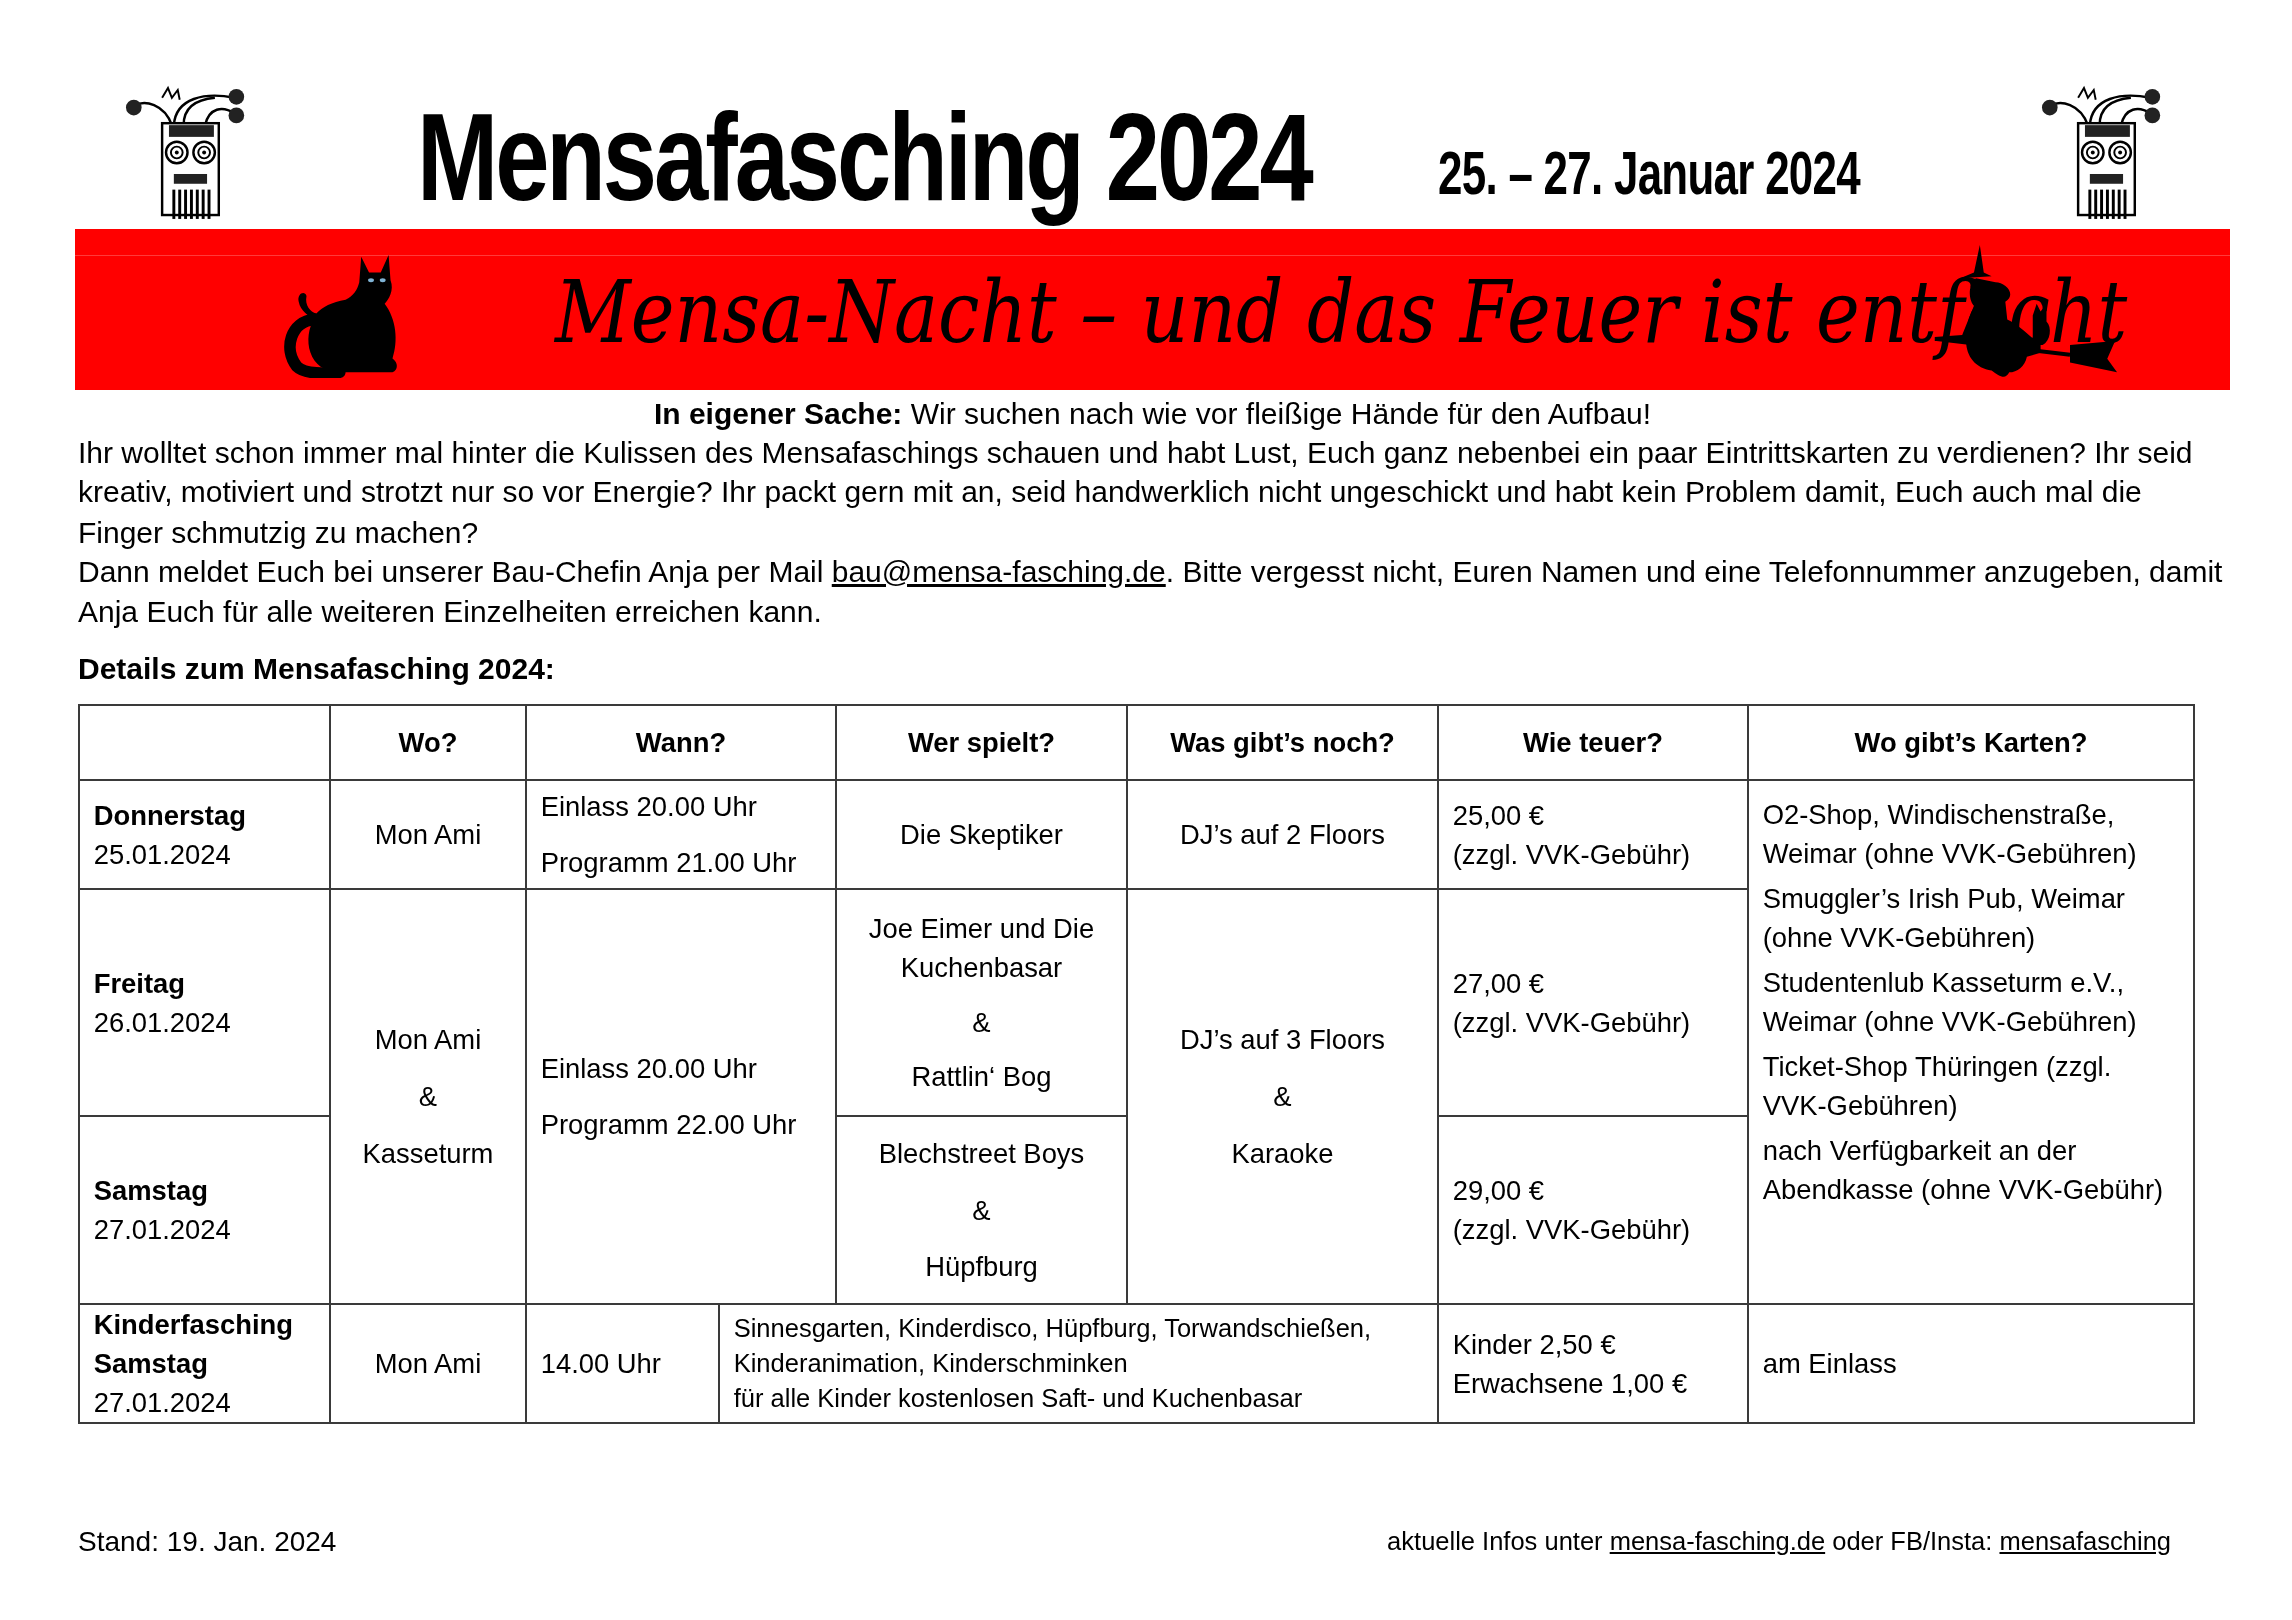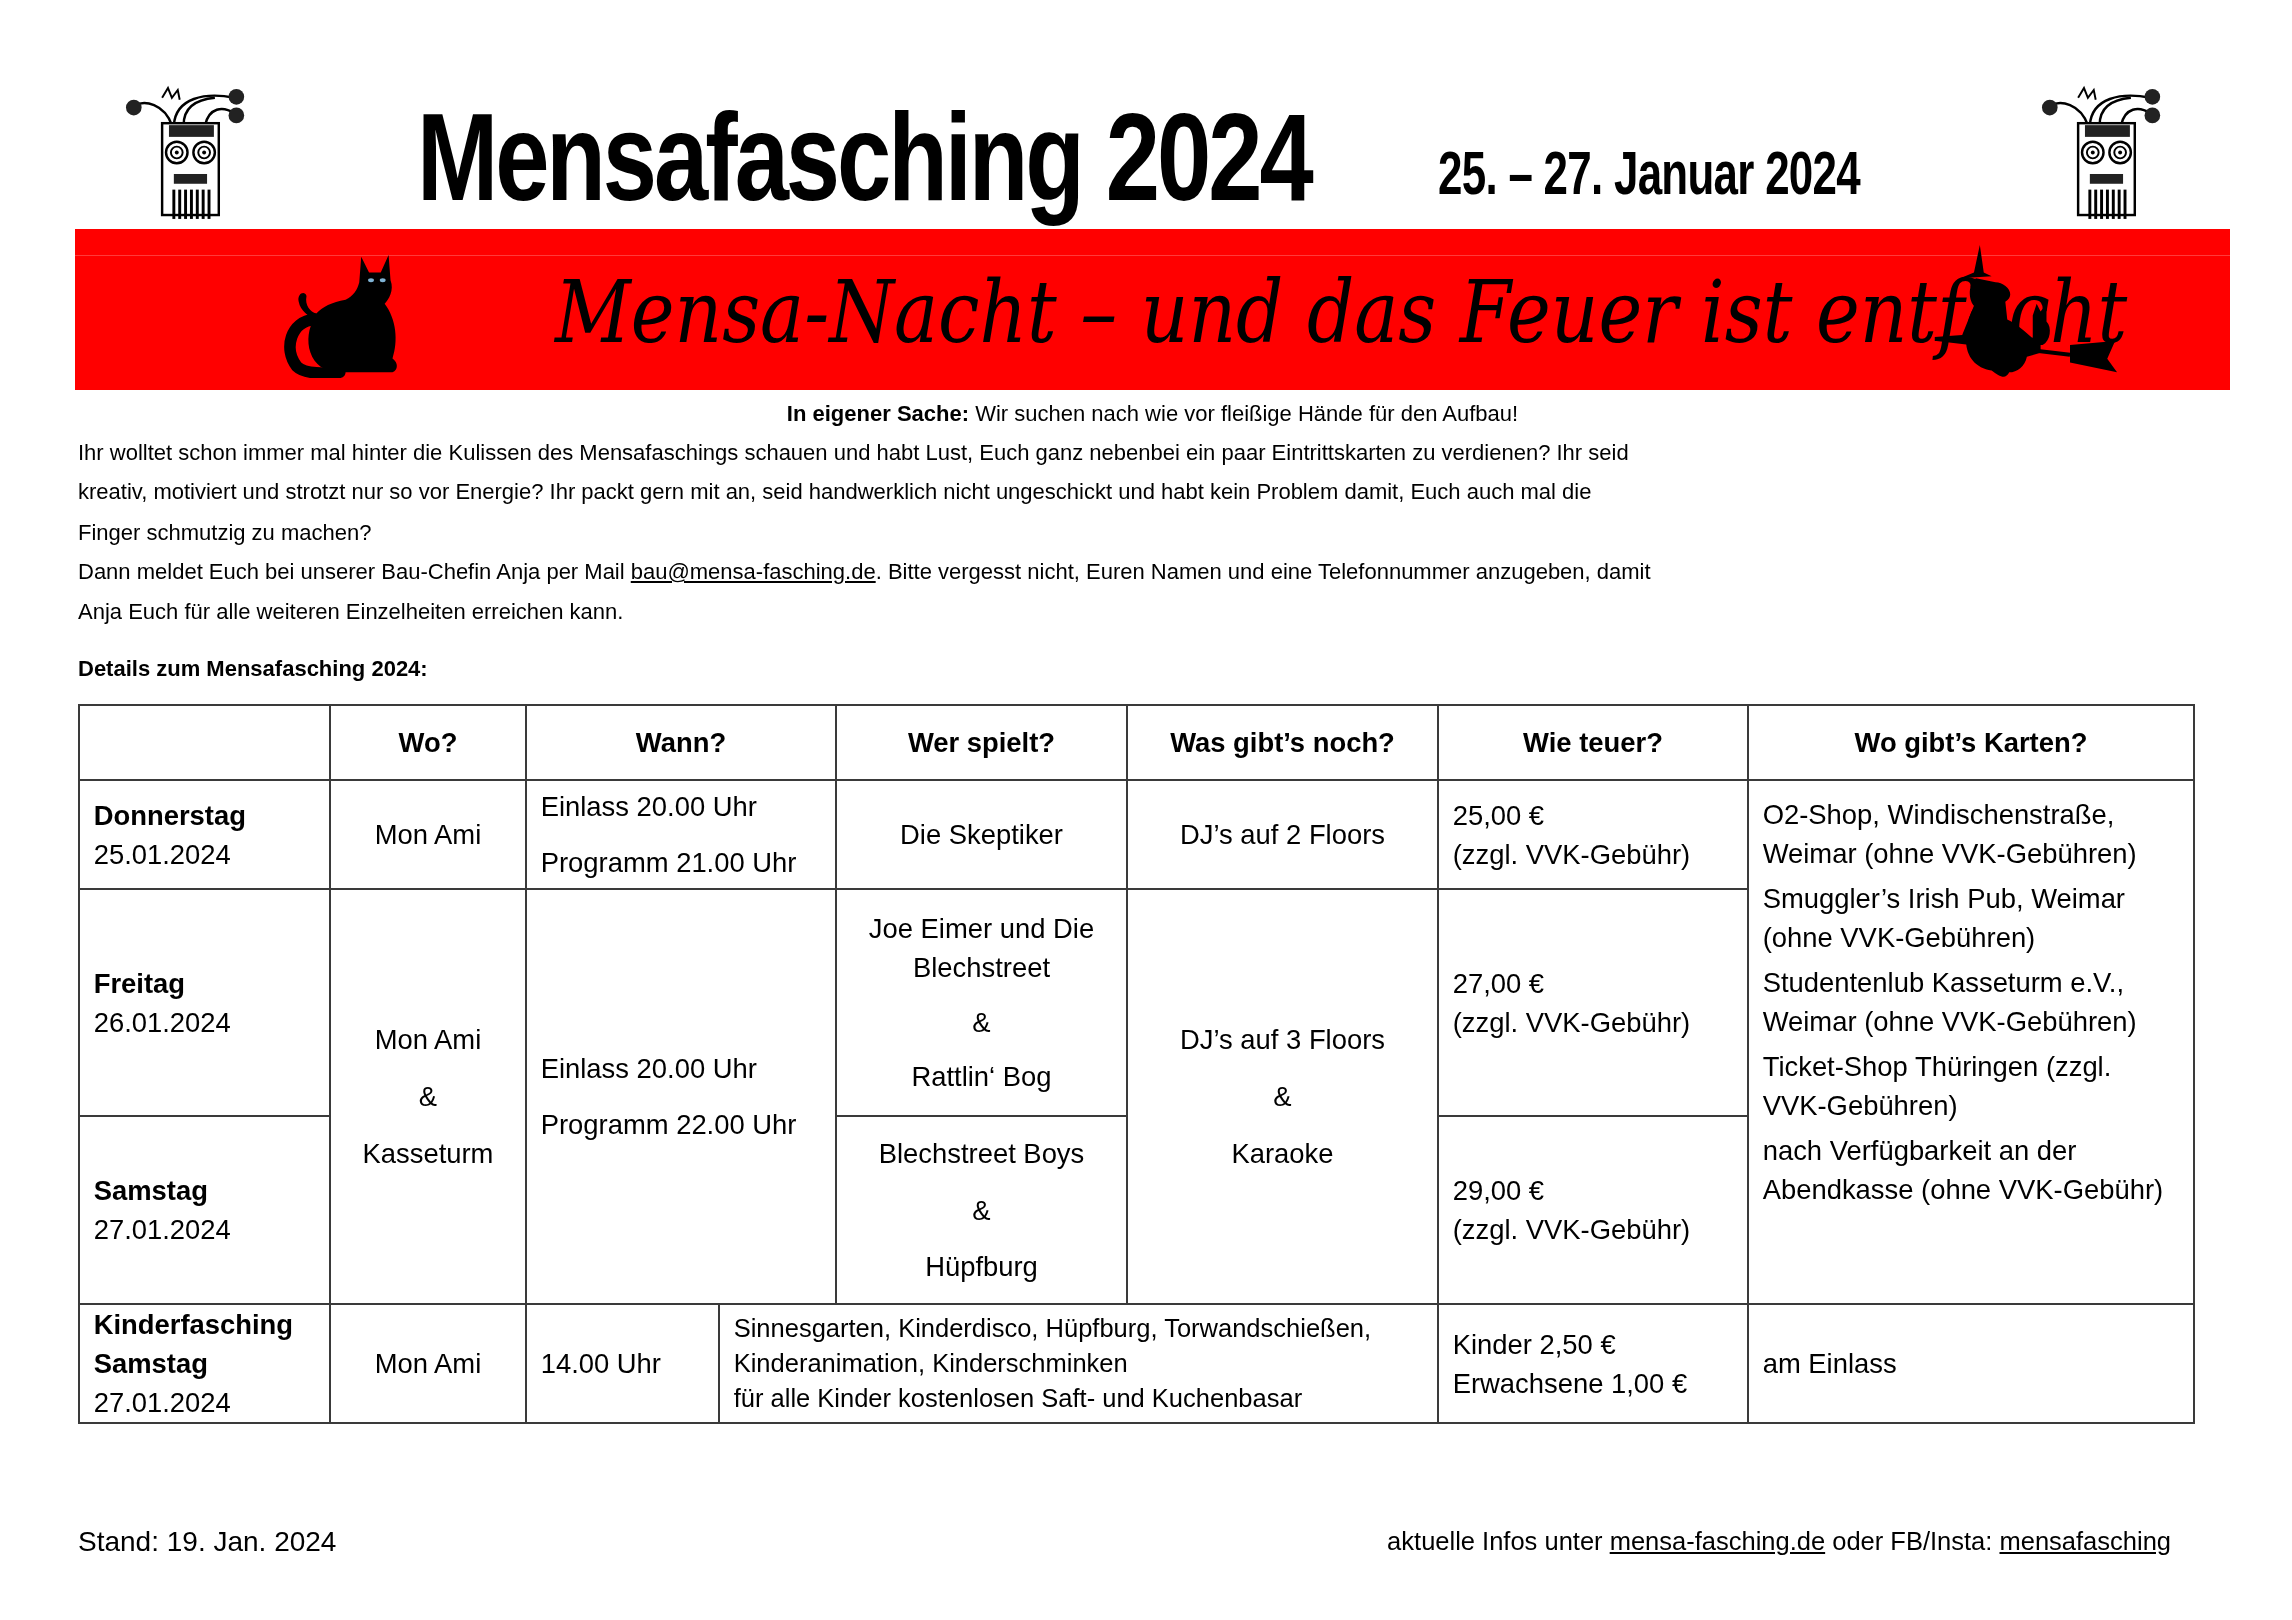--- a/index.html
+++ b/index.html
@@ -14,21 +14,21 @@
           letter-spacing:-1px; transform:scaleX(0.72); transform-origin:left top; white-space:nowrap; }
 
   .banner { position:absolute; left:75px; top:229px; width:2155px; height:161px; background:#ff0000; }
   .banner .line { position:absolute; left:0; right:0; top:25.5px; height:1px; background:#ff3b3b; }
   .banner-text { position:absolute; left:480px; top:29px; font-family:"DejaVu Serif", serif; font-style:italic;
                  font-size:86px; line-height:108px; white-space:nowrap; color:#000;
                  transform:scaleX(0.86); transform-origin:left top; }
   .cat { position:absolute; left:196px; top:21.6px; width:157px; height:127px; }
   .witch { position:absolute; left:1848px; top:13.7px; width:196px; height:147px; }
 
-  .para { position:absolute; left:78px; width:2156px; font-size:22px; line-height:40px; white-space:nowrap; }
+  .para { position:absolute; left:78px; width:2156px; font-size:30px; line-height:40px; white-space:nowrap; }
   .para.center { text-align:center; left:75px; width:2155px; }
   .bold { font-weight:bold; }
   .u { text-decoration:underline; }
 
   table.sched { position:absolute; left:78px; top:704px; border-collapse:collapse; table-layout:fixed;padding-left:13px; }
   table.sched td, table.sched th { border:2px solid #3a3a3a; padding:0 13.7px; font-size:27.4px; line-height:39px;
          vertical-align:middle; font-weight:normal; }
   table.sched th { font-weight:bold; text-align:center; }
   .c { text-align:center; }
   .l { text-align:left; }
@@ -190,21 +190,21 @@
       <span>Mon Ami</span>
       <span>&amp;</span>
       <span>Kasseturm</span>
     </td>
     <td rowspan="2" colspan="2" class="l stack gap">
       <span>Einlass 20.00 Uhr</span>
       <span>Programm 22.00 Uhr</span>
     </td>
     <td class="c stack">
       <span>Joe Eimer und Die</span>
-      <span>Blechstreet</span>
+      <span>Kuchenbasar</span>
       <span style="margin-top:15.7px">&amp;</span>
       <span style="margin-top:15.7px">Rattlin‘ Bog</span>
     </td>
     <td rowspan="2" class="c stack gap">
       <span>DJ’s auf 3 Floors</span>
       <span>&amp;</span>
       <span>Karaoke</span>
     </td>
     <td class="l stack">
       <span>27,00 €</span>

